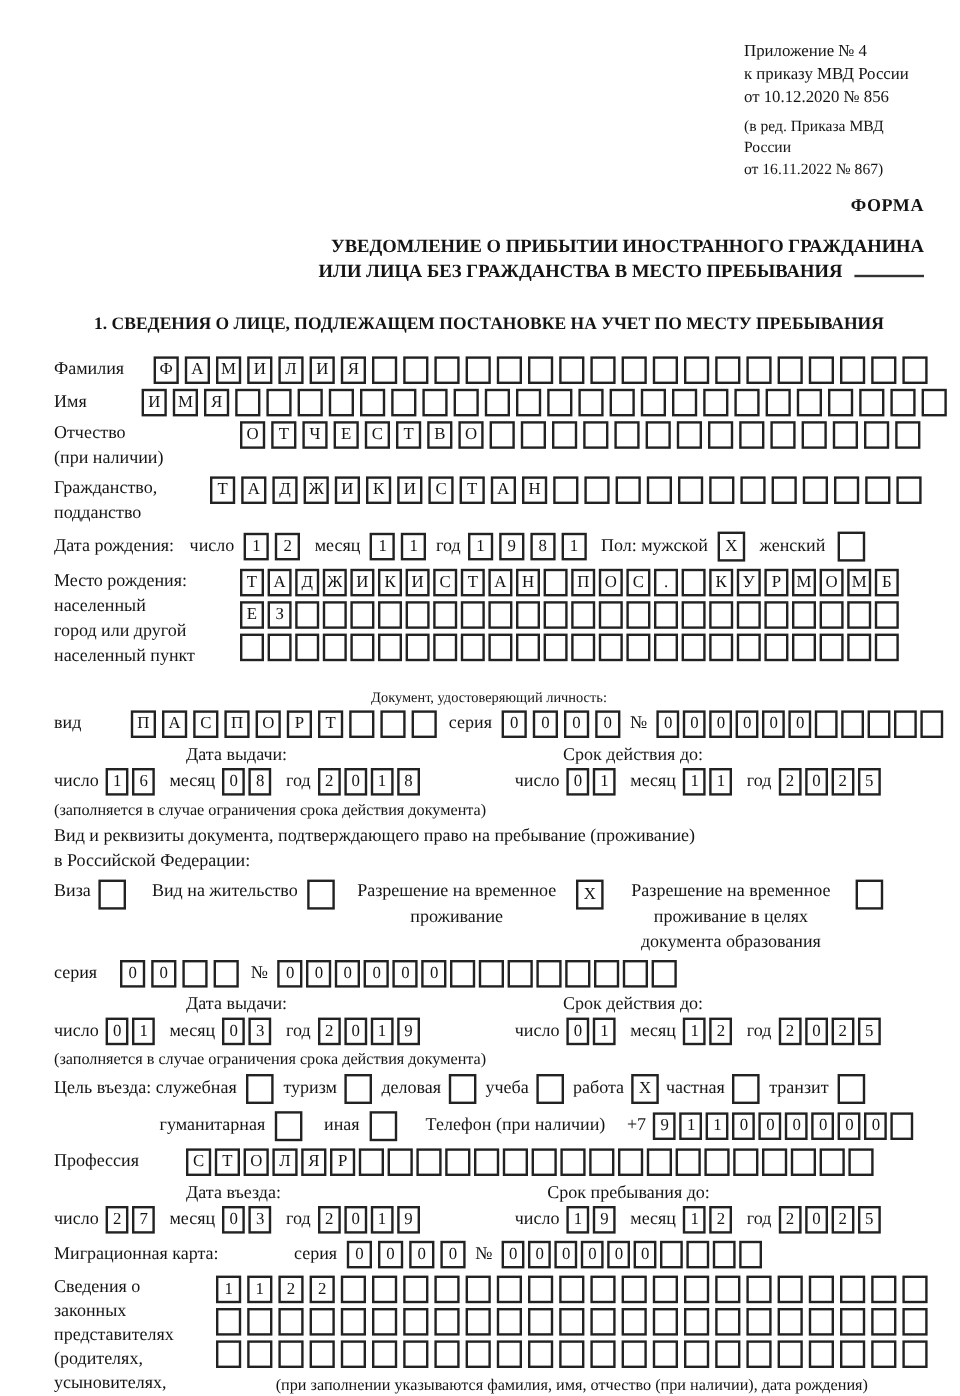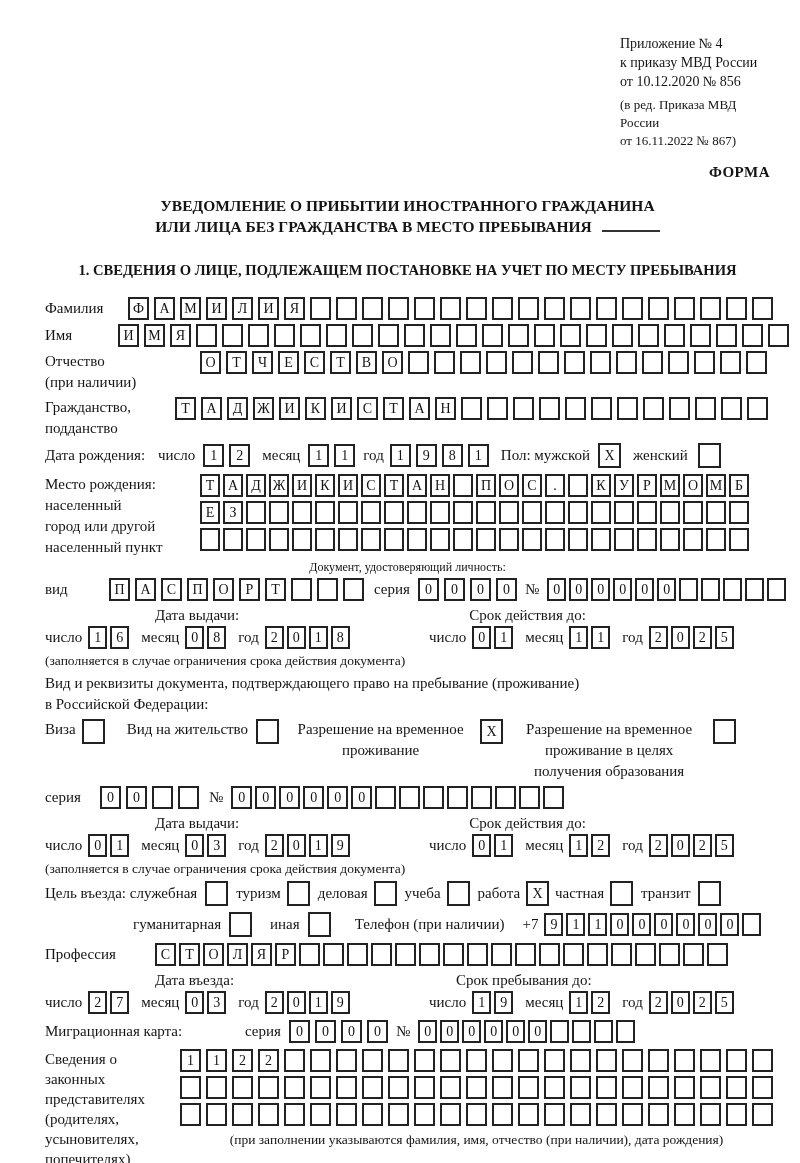--- a/index.html
+++ b/index.html
@@ -3,21 +3,21 @@
 <meta charset="utf-8">
 <style>
   html,body{margin:0;padding:0;background:#ffffff;}
   body{width:800px;font-family:"Liberation Serif","DejaVu Serif",serif;color:#141414;}
   .page{width:800px;height:1163px;box-sizing:border-box;padding:34px 30px 0 45px;overflow:hidden;position:relative;}
 
   .hdr-block{margin-left:575px;font-size:14px;line-height:19px;}
   .hdr-sub{margin-top:5px;font-size:13px;line-height:18px;}
   .forma{margin-top:13px;font-weight:bold;font-size:15px;text-align:right;letter-spacing:.5px;}
 
-  .title{margin-top:13px;text-align:center;font-weight:bold;font-size:15.5px;line-height:21px;}
+  .title{margin-top:13px;text-align:right;font-weight:bold;font-size:15.5px;line-height:21px;}
   .blank{display:inline-block;width:58px;border-bottom:2px solid #333;height:12px;margin-left:10px;}
   .sec-heading{margin-top:25px;margin-bottom:18px;text-align:center;font-weight:bold;font-size:14.6px;}
 
   .row{display:flex;align-items:center;margin-bottom:4px;}
   .row.top{align-items:flex-start;}
   .lbl{font-size:15px;flex:none;line-height:21px;}
   .lbl-col{flex:none;font-size:15px;line-height:21px;}
   .cells{display:inline-flex;gap:5px;flex:none;}
   .cell{width:17px;height:19px;border:2px solid #222;display:inline-flex;align-items:center;justify-content:center;
         font-size:14px;flex:none;background:#fff;}
@@ -209,21 +209,21 @@
     <span class="lbl mr8">Пол: мужской</span>
     <span class="cells checkbox mr12">
         <span class="cell">X</span>
       </span>
     <span class="lbl mr10">женский</span>
     <span class="cells checkbox">
         <span class="cell"></span>
       </span>
   </div>
 
-  <div class="row top" style="margin-bottom:2px">
+  <div class="row top" style="margin-bottom:16px">
     <span class="lbl-col" style="width:155px">
       <div>Место рождения:</div>
       <div>населенный</div>
       <div>город или другой</div>
       <div>населенный пункт</div>
     </span>
     <span class="cells-col">
       <div class="cells tight">
           <span class="cell">Т</span>
           <span class="cell">А</span>
@@ -401,21 +401,21 @@
         <span class="cell"></span>
       </span>
     <span class="lbl mr8">Вид на жительство</span>
     <span class="cells checkbox mr10">
         <span class="cell"></span>
       </span>
     <span class="lbl ctr mr8" style="width:183px;white-space:normal">Разрешение на временное проживание</span>
     <span class="cells checkbox mr10">
         <span class="cell">X</span>
       </span>
-    <span class="lbl ctr mr8" style="width:192px;white-space:normal">Разрешение на временное проживание в целях получения образования</span>
+    <span class="lbl ctr mr8" style="width:192px;white-space:normal">Разрешение на временное проживание в целях документа образования</span>
     <span class="cells checkbox">
         <span class="cell"></span>
       </span>
   </div>
 
   <div class="row" style="margin-bottom:6px">
     <span class="lbl" style="width:55px">серия</span>
     <span class="cells mr10">
         <span class="cell">0</span>
         <span class="cell">0</span>

